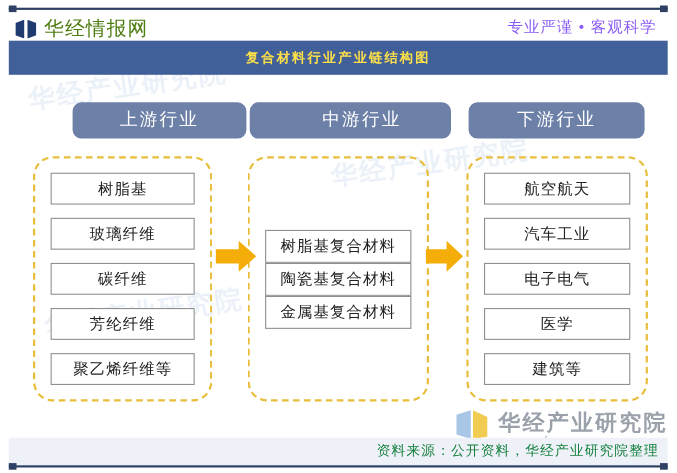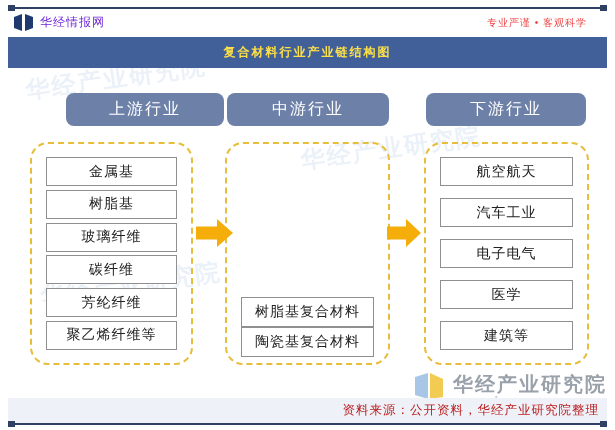--- a/index.html
+++ b/index.html
@@ -12,49 +12,49 @@
   .rule-top{top:7px;}
   .rule-bottom{top:423px;}
   .rule::before,.rule::after{
     content:"";position:absolute;top:-2px;width:7px;height:6px;background:#2e4063;
   }
   .rule::before{left:0;}
   .rule::after{right:0;}
   
   .header-band{position:absolute;left:8px;right:8px;top:9px;height:28px;}
   .brand{position:absolute;left:6px;top:5px;display:flex;align-items:center;gap:7px;}
-  .brand-text{font-size:12px;color:#6d28d9;letter-spacing:1px;}
-  .tagline{position:absolute;right:20px;top:7px;font-size:10px;color:#ef4444;letter-spacing:1px;}
+  .brand-text{font-size:18px;color:#4d7c0f;letter-spacing:1px;}
+  .tagline{position:absolute;right:10px;top:7px;font-size:14px;color:#8b5cf6;letter-spacing:1px;}
   
   .title-bar{
     position:absolute;left:8px;top:37px;width:599px;height:31px;background:#41609a;
     display:flex;align-items:center;justify-content:center;
   }
   .title-bar span{color:#fde047;font-size:12px;font-weight:bold;letter-spacing:2px;}
   
   .bg-wm{
     position:absolute;font-size:24px;font-weight:bold;letter-spacing:2px;
     color:rgba(130,165,210,0.16);transform:rotate(-8deg);white-space:nowrap;pointer-events:none;
   }
   
   .col-header{
     position:absolute;top:93px;height:33px;background:#6d80a8;border-radius:8px;
     display:flex;align-items:center;justify-content:center;color:#ffffff;
     font-size:16px;letter-spacing:2px;
   }
   .col-header.c1{left:33px;width:158px;margin-left:33px;}
-  .col-header.c2{left:227px;width:162px;}
+  .col-header.c2{left:227px;width:162px;padding-left:21px;}
   .col-header.c3{left:426px;width:160px;}
   
   .group{
     position:absolute;top:142px;height:223px;border:2px dashed #e7bd3a;border-radius:18px;
     box-sizing:border-box;display:flex;flex-direction:column;padding:13px 14px;
   }
   .group.c1{left:30px;width:163px;justify-content:space-between;}
-  .group.c2{left:225px;width:165px;justify-content:flex-end;padding:6px 14px;}
+  .group.c2{left:225px;width:165px;justify-content:center;padding:6px 14px;}
   .group.c3{left:424px;width:165px;justify-content:space-between;}
   .chain-item{
     background:#ffffff;border:1px solid #8f8f8f;height:27px;flex:0 0 27px;
     display:flex;align-items:center;justify-content:center;
     font-size:14px;color:#222222;letter-spacing:1px;
   }
   .group.c2 .chain-item{height:28px;flex:0 0 28px;}
   
   .arrow{position:absolute;top:219px;}
   .arrow.a1{left:196px;}
@@ -68,21 +68,21 @@
   .wm-url{
     position:absolute;left:445px;top:393px;font-size:13px;font-weight:bold;
     color:#c9ced6;letter-spacing:4px;white-space:nowrap;
   }
   
   .footer-band{
     position:absolute;left:8px;right:8px;top:398px;height:25px;background:#eef1f8;
     display:flex;align-items:center;justify-content:flex-end;padding-right:8px;
     box-sizing:border-box;
   }
-  .footer-band span{font-size:12.5px;color:#b91c1c;letter-spacing:1px;}
+  .footer-band span{font-size:12.5px;color:#15803d;letter-spacing:1px;}
 </style>
 </head>
 <body>
 
 <div class="page">
 
   <div class="bg-wm" style="left:25px;top:62px;">华经产业研究院</div>
   <div class="bg-wm" style="left:300px;top:132px;">华经产业研究院</div>
   <div class="bg-wm" style="left:40px;top:268px;">华经产业研究院</div>
 
@@ -101,31 +101,31 @@
 
   <div class="title-bar">
     <span>复合材料行业产业链结构图</span>
   </div>
 
   <div class="col-header c1">上游行业</div>
   <div class="col-header c2">中游行业</div>
   <div class="col-header c3">下游行业</div>
 
   <div class="group c1">
-    <div class="chain-item">金属基</div>
     <div class="chain-item">树脂基</div>
     <div class="chain-item">玻璃纤维</div>
     <div class="chain-item">碳纤维</div>
     <div class="chain-item">芳纶纤维</div>
     <div class="chain-item">聚乙烯纤维等</div>
   </div>
 
   <div class="group c2">
     <div class="chain-item">树脂基复合材料</div>
     <div class="chain-item">陶瓷基复合材料</div>
+    <div class="chain-item">金属基复合材料</div>
   </div>
 
   <div class="group c3">
     <div class="chain-item">航空航天</div>
     <div class="chain-item">汽车工业</div>
     <div class="chain-item">电子电气</div>
     <div class="chain-item">医学</div>
     <div class="chain-item">建筑等</div>
   </div>
 

